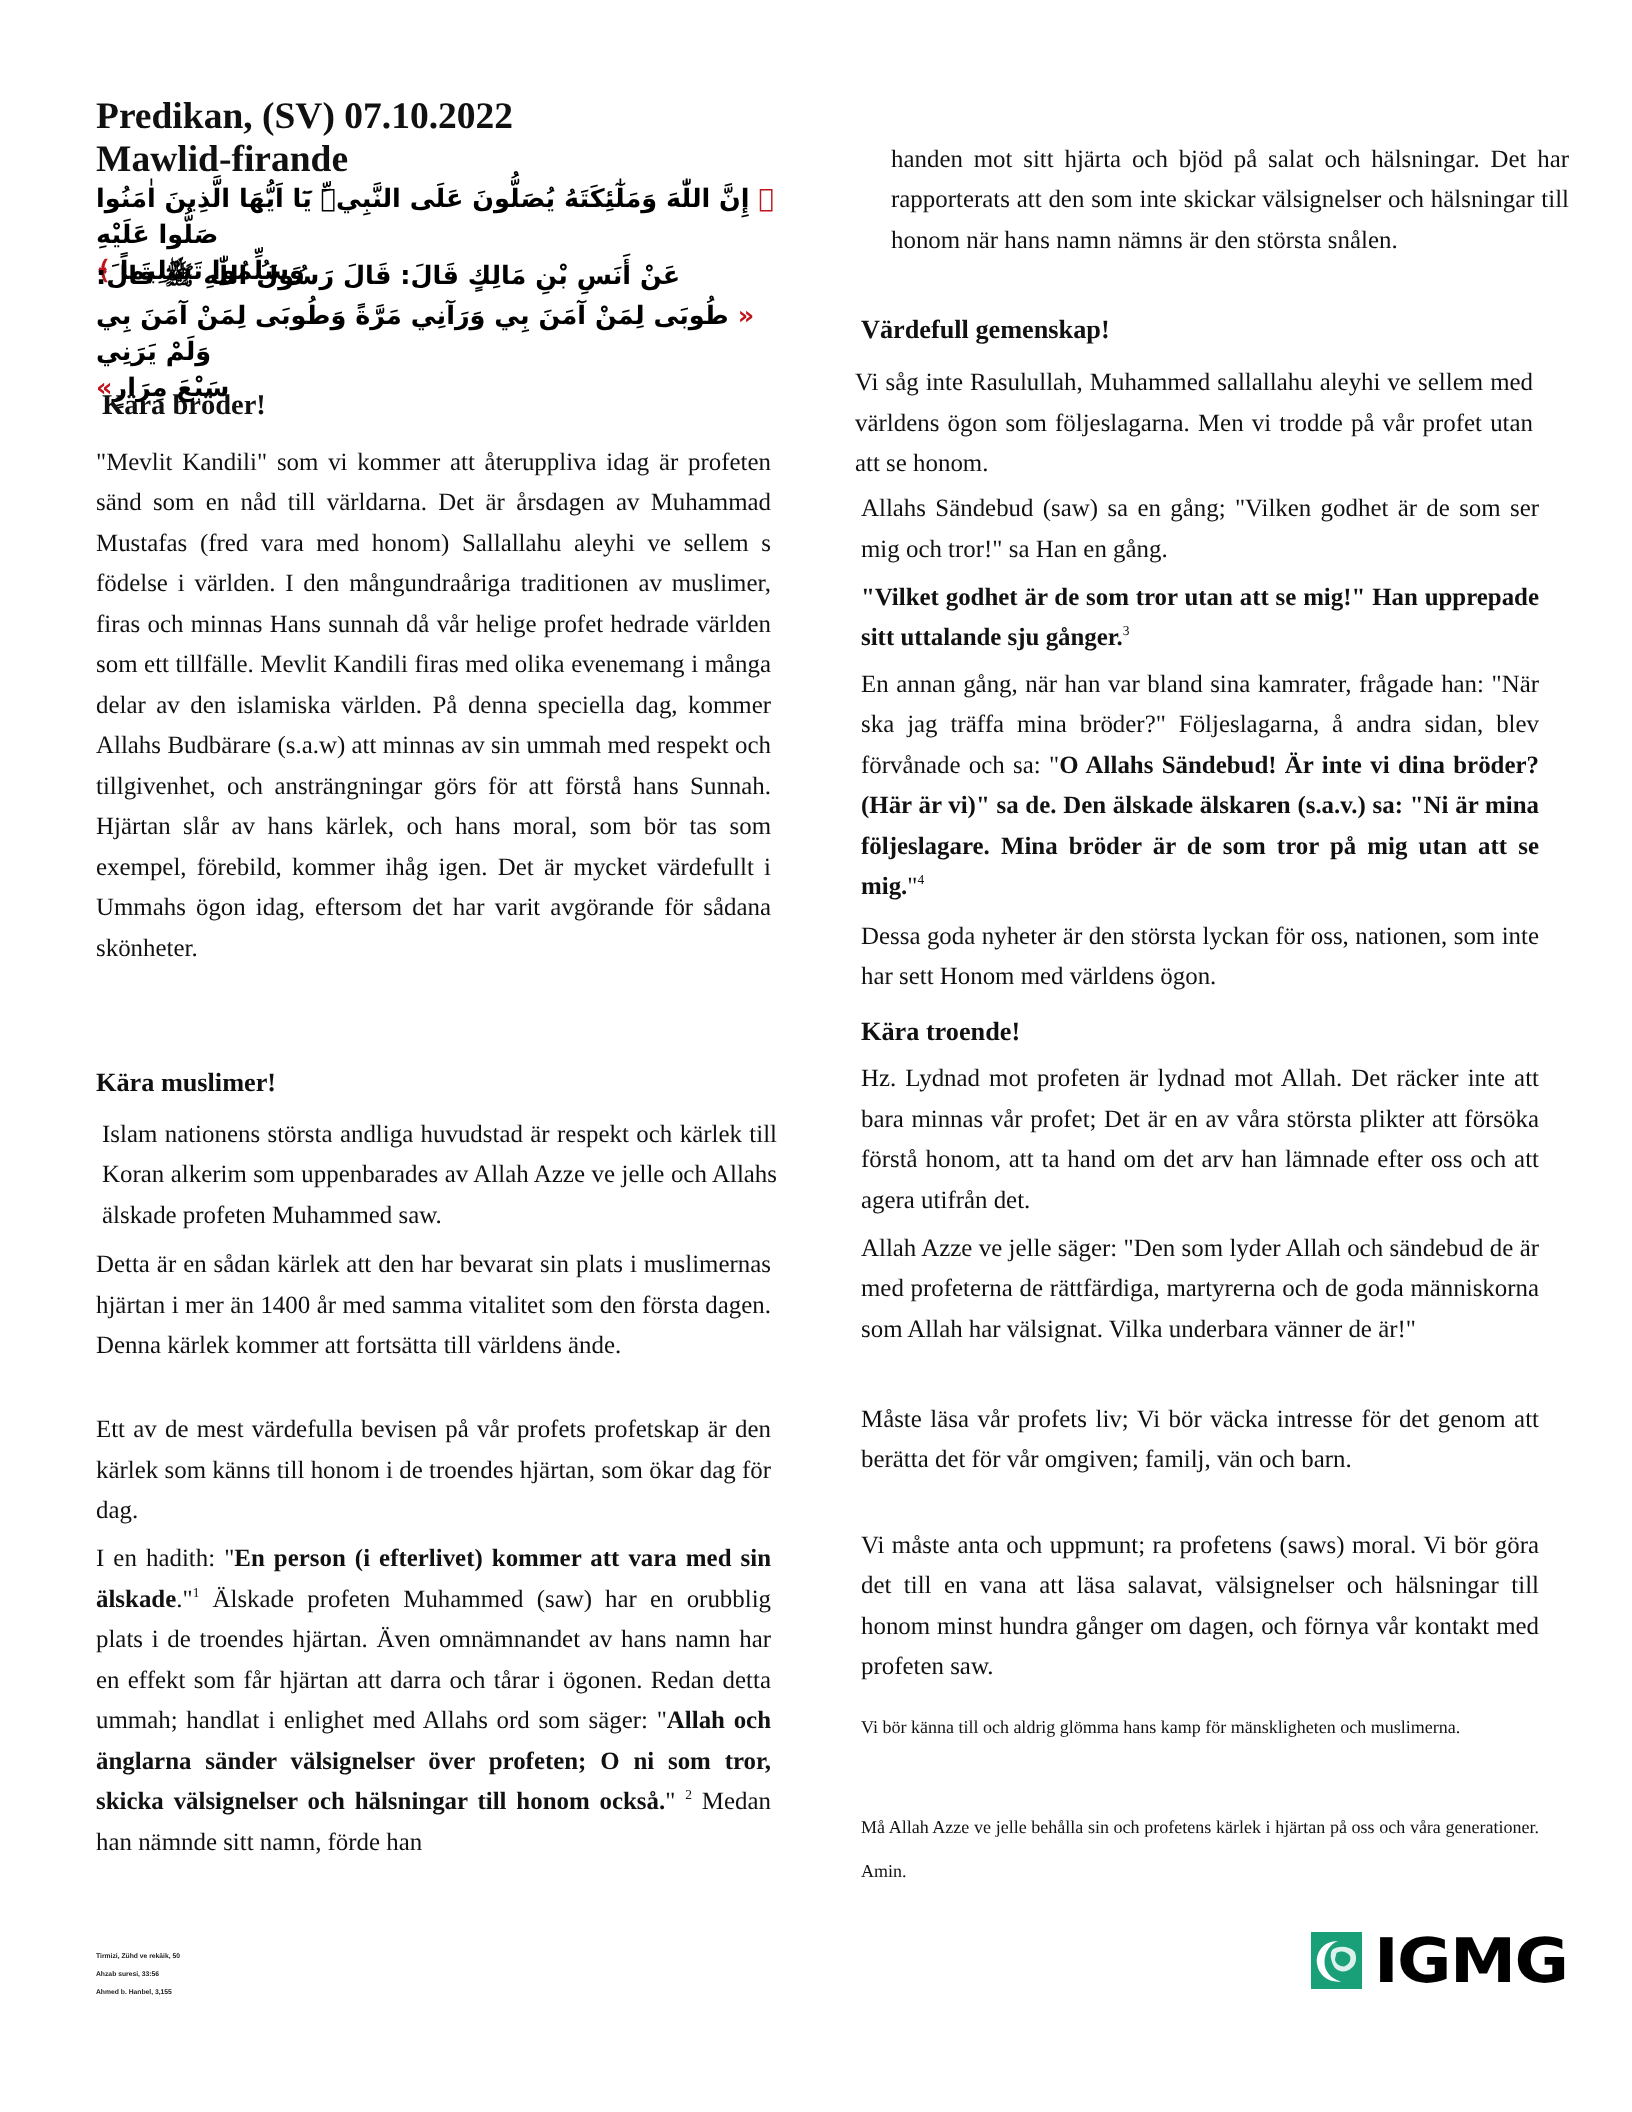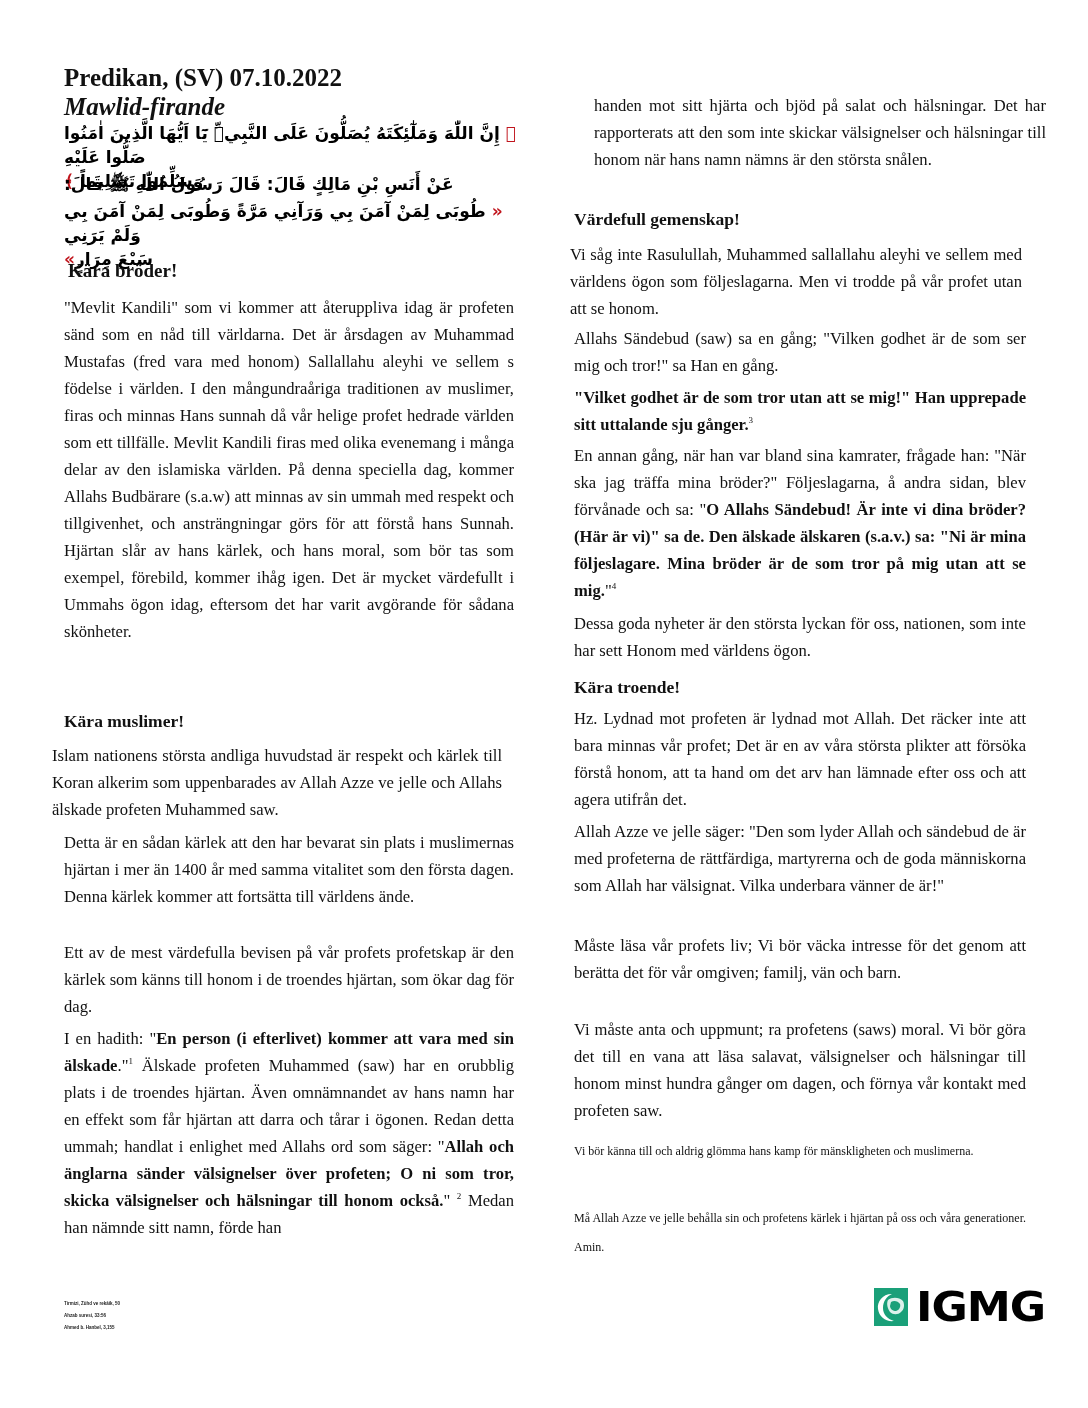--- a/index.html
+++ b/index.html
@@ -21,42 +21,42 @@
   .logo-mark { width: 34px; height: 38px; background: #1aa079; position: relative; overflow: hidden; }
   .logo-text { margin-left: 8px; font-family: "DejaVu Sans", sans-serif; font-weight: bold; font-size: 41px;
                letter-spacing: -1px; color: #000; line-height: 40px; transform: scaleX(1.08); transform-origin: left center; }
 </style>
 </head>
 <body>
 
 <div class="page">
 
   <div class="title" style="left:64px; top:66px;">Predikan, (SV) 07.10.2022</div>
-  <div class="title" style="left:64px; top:95px;font-style:italic;">Mawlid-firande</div>
+  <div class="title" style="left:64px; top:95px;">Mawlid-firande</div>
 
   <div class="arabic" style="left:64px; top:121px; width:456px;">
     <span class="br">﴿</span>
     <span>إِنَّ اللّٰهَ وَمَلٰٓئِكَتَهُ يُصَلُّونَ عَلَى النَّبِيِّۜ يَٓا اَيُّهَا الَّذِينَ اٰمَنُوا صَلُّوا عَلَيْهِ</span><br>
     <span>وَسَلِّمُوا تَسْلِيماً</span>
     <span class="br">﴾</span>
   </div>
   <div class="arabic" style="left:64px; top:172px; width:456px;">عَنْ أَنَسِ بْنِ مَالِكٍ قَالَ: قَالَ رَسُولُ اللّٰهِ ﷺ قَالَ:</div>
   <div class="arabic" style="left:64px; top:199px; width:456px;">
     <span class="br">«</span>
     <span>طُوبَى لِمَنْ آمَنَ بِي وَرَآنِي مَرَّةً وَطُوبَى لِمَنْ آمَنَ بِي وَلَمْ يَرَنِي</span><br>
     <span>سَبْعَ مِرَارٍ</span><span class="br">»</span>
   </div>
 
   <div class="h" style="left:68px; top:258px; font-size:19px;">Kära bröder!</div>
 
   <div class="p" style="left:64px; top:294px; width:450px;"> "Mevlit Kandili" som vi kommer att återuppliva idag är profeten sänd som en nåd till världarna.  Det är årsdagen av Muhammad Mustafas (fred vara med honom) Sallallahu aleyhi ve sellem s födelse i världen. I den mångundraåriga traditionen av muslimer, firas och minnas Hans sunnah då vår helige profet hedrade världen som ett tillfälle. Mevlit Kandili firas med olika evenemang i många delar av den islamiska världen.  På denna speciella dag, kommer Allahs Budbärare (s.a.w) att minnas av sin ummah med respekt och tillgivenhet, och ansträngningar görs för att förstå hans Sunnah.  Hjärtan slår av hans kärlek, och hans moral, som bör tas som exempel, förebild, kommer ihåg igen.  Det är mycket värdefullt i Ummahs ögon idag, eftersom det har varit avgörande för sådana skönheter.</div>
 
   <div class="h" style="left:64px; top:708px;">Kära muslimer!</div>
 
-  <div class="p" style="left:52px; top:742px; width:450px;">Islam nationens största andliga huvudstad är respekt och kärlek till Koran alkerim som uppenbarades av Allah Azze ve jelle och Allahs älskade profeten Muhammed saw.</div>
+  <div class="p" style="left:68px; top:742px; width:450px;">Islam nationens största andliga huvudstad är respekt och kärlek till Koran alkerim som uppenbarades av Allah Azze ve jelle och Allahs älskade profeten Muhammed saw.</div>
   <div class="p" style="left:64px; top:829px; width:450px;">Detta är en sådan kärlek att den har bevarat sin plats i muslimernas hjärtan i mer än 1400 år med samma vitalitet som den första dagen.  Denna kärlek kommer att fortsätta till världens ände.</div>
   <div class="p" style="left:64px; top:939px; width:450px;">Ett av de mest värdefulla bevisen på vår profets profetskap är den kärlek som känns till honom i de troendes hjärtan, som ökar dag för dag.</div>
 
   <div class="p" style="left:64px; top:1025px; width:450px;">
     <span> I en hadith: "</span><b>En person (i efterlivet) kommer att vara med sin älskade</b><span>."</span><sup>1</sup><span> Älskade profeten Muhammed (saw) har en orubblig plats i de troendes hjärtan.  Även omnämnandet av hans namn har en effekt som får hjärtan att darra och tårar i ögonen. Redan detta ummah; handlat i enlighet med Allahs ord som säger: "</span><b>Allah och änglarna sänder välsignelser över profeten;  O ni som tror, skicka välsignelser och hälsningar till honom också.</b><span>" </span><sup>2</sup><span>  Medan han nämnde sitt namn, förde han</span>
   </div>
 
   <div class="fn" style="top:1298px;">Tirmizi, Zühd ve rekâik, 50</div>
   <div class="fn" style="top:1310px;">Ahzab suresi, 33:56</div>
   <div class="fn" style="top:1322px;">Ahmed b. Hanbel, 3,155</div>

